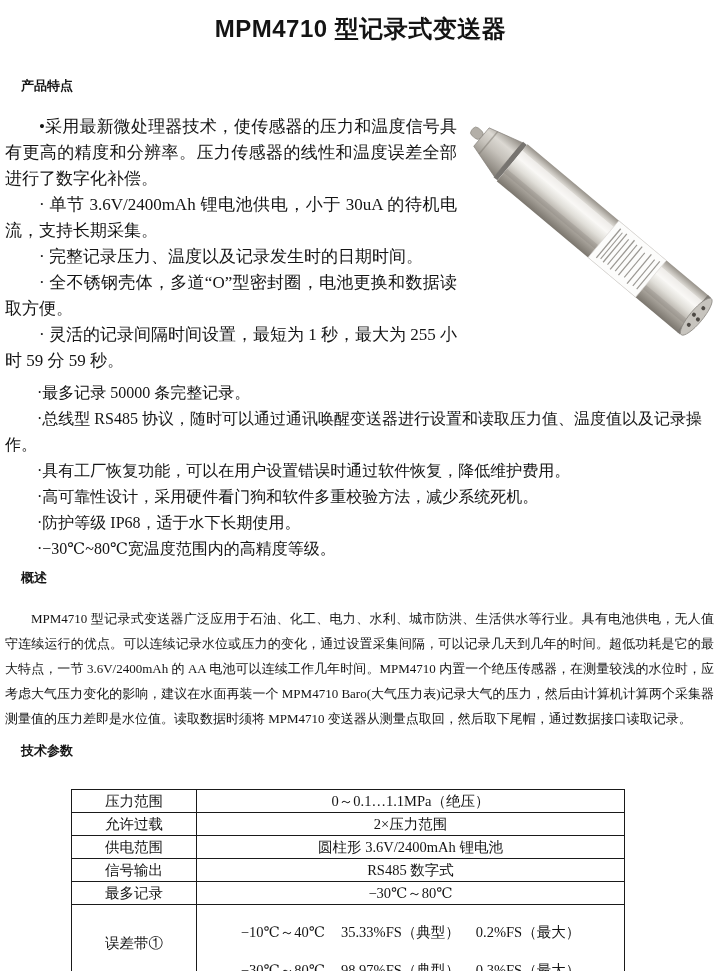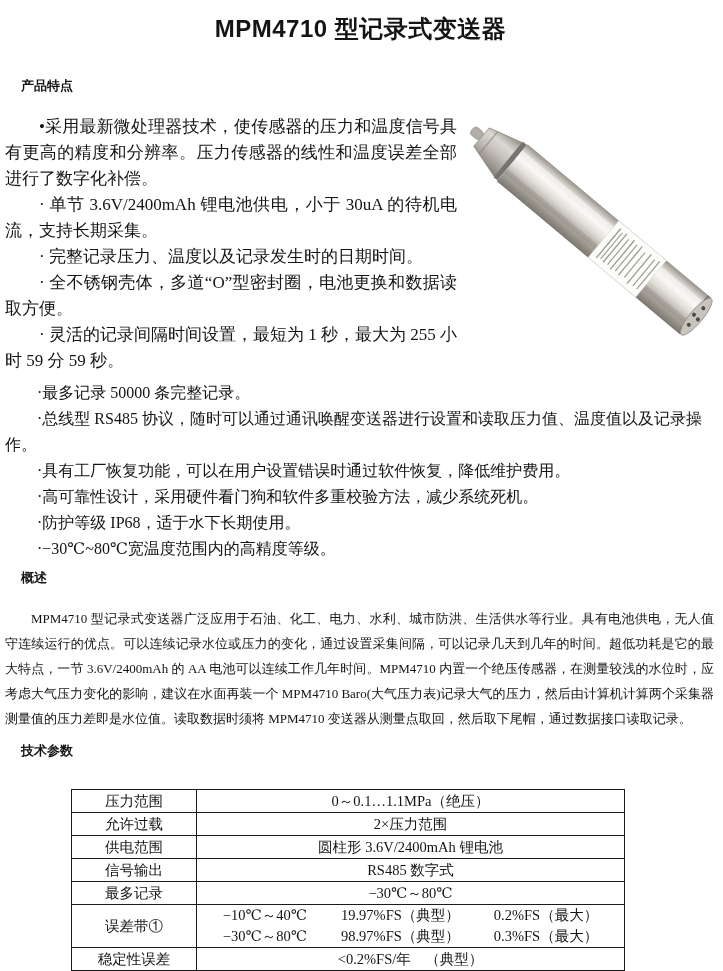--- a/index.html
+++ b/index.html
@@ -39,21 +39,21 @@
   .spec-table{
     margin:26px 0 0 66px;width:554px;border-collapse:collapse;
     table-layout:fixed;font-size:14.5px;
   }
   .spec-table td{
     border:1px solid #1a1a1a;text-align:center;vertical-align:middle;
     padding:0;height:22px;line-height:21px;
   }
   .spec-table td.lbl{width:124px;}
   .eb-cell{padding:2px 0;}
-  .eb-line{display:flex;justify-content:center;gap:34px;line-height:21px;white-space:nowrap;}
+  .eb-line{display:flex;justify-content:center;gap:16px;line-height:21px;white-space:nowrap;margin-top:17px;}
   .product{
     position:absolute;left:452px;top:100px;width:266px;height:248px;margin:0;
   }
 </style>
 </head>
 <body>
 
 <div class="page">
 
   <h1 class="title">MPM4710 型记录式变送器</h1>
@@ -157,21 +157,21 @@
         </tr>
         <tr>
           <td class="lbl">最多记录</td>
           <td class="val">−30℃～80℃</td>
         </tr>
         <tr>
           <td class="lbl">误差带①</td>
           <td class="val eb-cell">
             <div class="eb-line">
               <span>−10℃～40℃</span>
-              <span>19.97%FS（典型）</span>
+              <span>35.33%FS（典型）</span>
               <span>0.2%FS（最大）</span>
             </div>
             <div class="eb-line">
               <span>−30℃～80℃</span>
               <span>98.97%FS（典型）</span>
               <span>0.3%FS（最大）</span>
             </div>
           </td>
         </tr>
         <tr>

